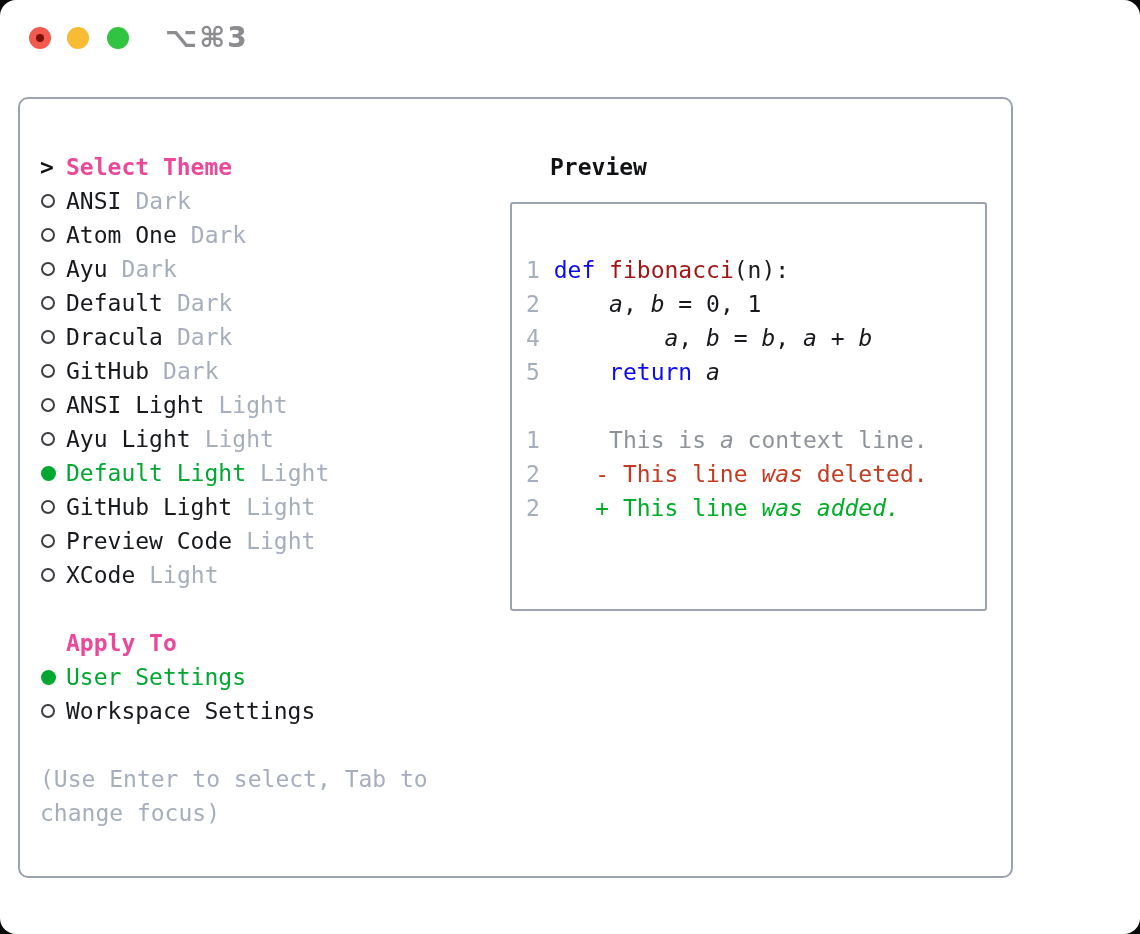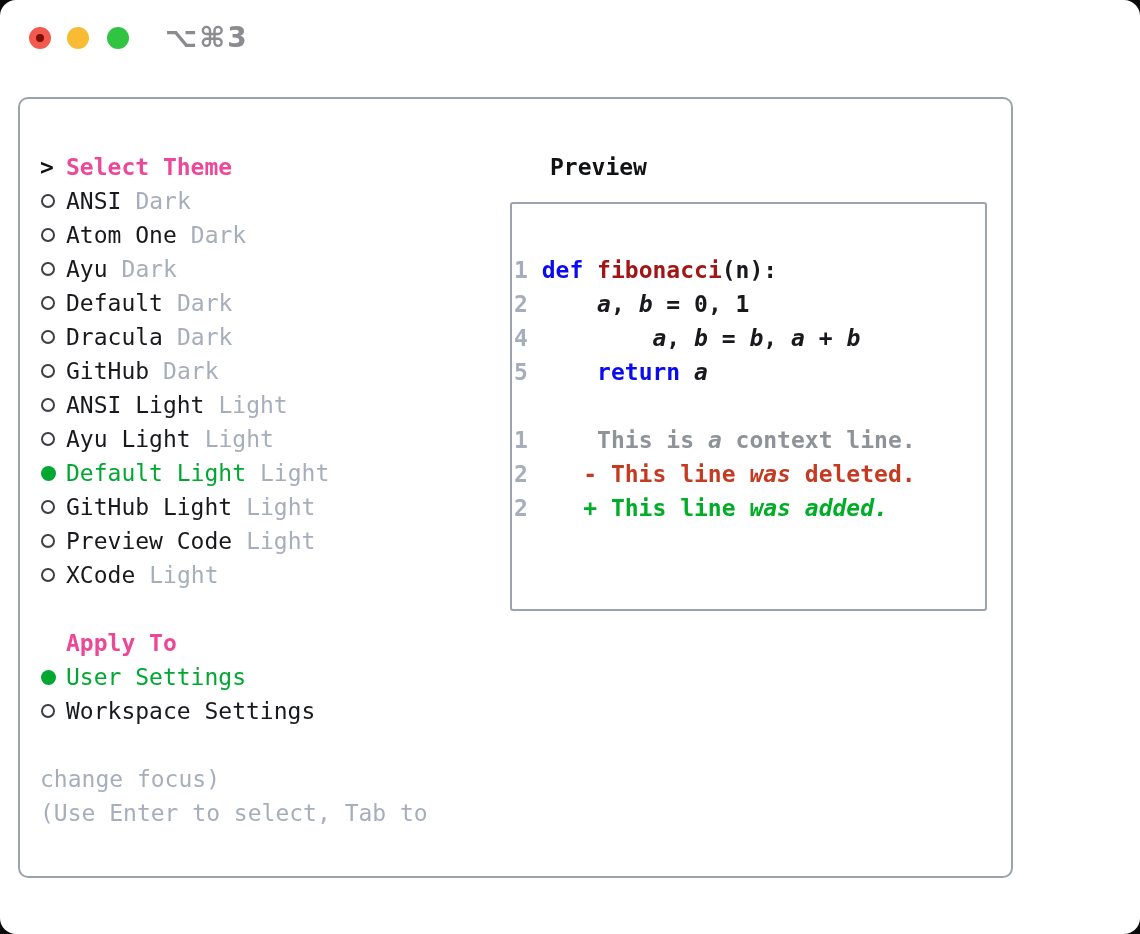--- a/index.html
+++ b/index.html
@@ -48,21 +48,21 @@
   .t-name.green{color:var(--accent-green);}
   .t-var{color:var(--muted-gray);margin-left:14px;}
   .hint-line{height:34px;line-height:34px;color:var(--muted-gray);white-space:pre;}
   
   .preview-title{position:absolute;left:482px;top:51px;height:34px;line-height:34px;
     font-size:23px;font-weight:bold;color:#101214;margin-left:48px;}
   .preview-box{
     position:absolute;left:490px;top:103px;width:477px;height:409px;
     border:2px solid var(--border-gray);border-radius:3px;background:#fff;
   }
-  .preview-code{position:absolute;left:2px;top:49px;font-size:23px;line-height:34px;font-weight:bold;}
+  .preview-code{position:absolute;left:14px;top:49px;font-size:23px;line-height:34px;}
   .pline{height:34px;white-space:pre;color:var(--text-dark);}
   .ln{display:inline-block;width:1ch;text-align:right;color:var(--muted-gray);}
   .c-kw{color:var(--keyword-blue);}
   .c-fn{color:var(--function-red);}
   .c-ctx{color:var(--context-gray);}
   .c-del{color:var(--deleted-red);}
   .c-add{color:var(--added-green);margin-top:24px;}
   .it{font-style:italic;}
 </style>
 </head>
@@ -102,22 +102,22 @@
       <div class="row">
         <span class="marker"></span>
         <span class="h-bold">Apply To</span>
       </div>
       <div id="apply-list">
           <div class="row item"><span class="marker"><span class="radio sel"></span></span><span class="t-name green">User Settings</span></div>
           <div class="row item"><span class="marker"><span class="radio"></span></span><span class="t-name">Workspace Settings</span></div>
         </div>
       <div class="row spacer"></div>
       <div id="hint-block">
+          <div class="hint-line">(Use Enter to select, Tab to</div>
           <div class="hint-line">change focus)</div>
-          <div class="hint-line">(Use Enter to select, Tab to</div>
         </div>
     </div>
 
     <div class="preview-title">Preview</div>
     <div class="preview-box">
       <div class="preview-code" id="preview-code">
           <div class="pline"><span class="ln">1</span><span> </span><span class="c-kw">def</span><span> </span><span class="c-fn">fibonacci</span><span>(n):</span></div>
           <div class="pline"><span class="ln">2</span><span>     </span><span class="it">a</span><span>, </span><span class="it">b</span><span> = 0, 1</span></div>
           <div class="pline"><span class="ln">4</span><span>         </span><span class="it">a</span><span>, </span><span class="it">b</span><span> = </span><span class="it">b</span><span>, </span><span class="it">a</span><span> + </span><span class="it">b</span></div>
           <div class="pline"><span class="ln">5</span><span>     </span><span class="c-kw">return</span><span> </span><span class="it">a</span></div>

